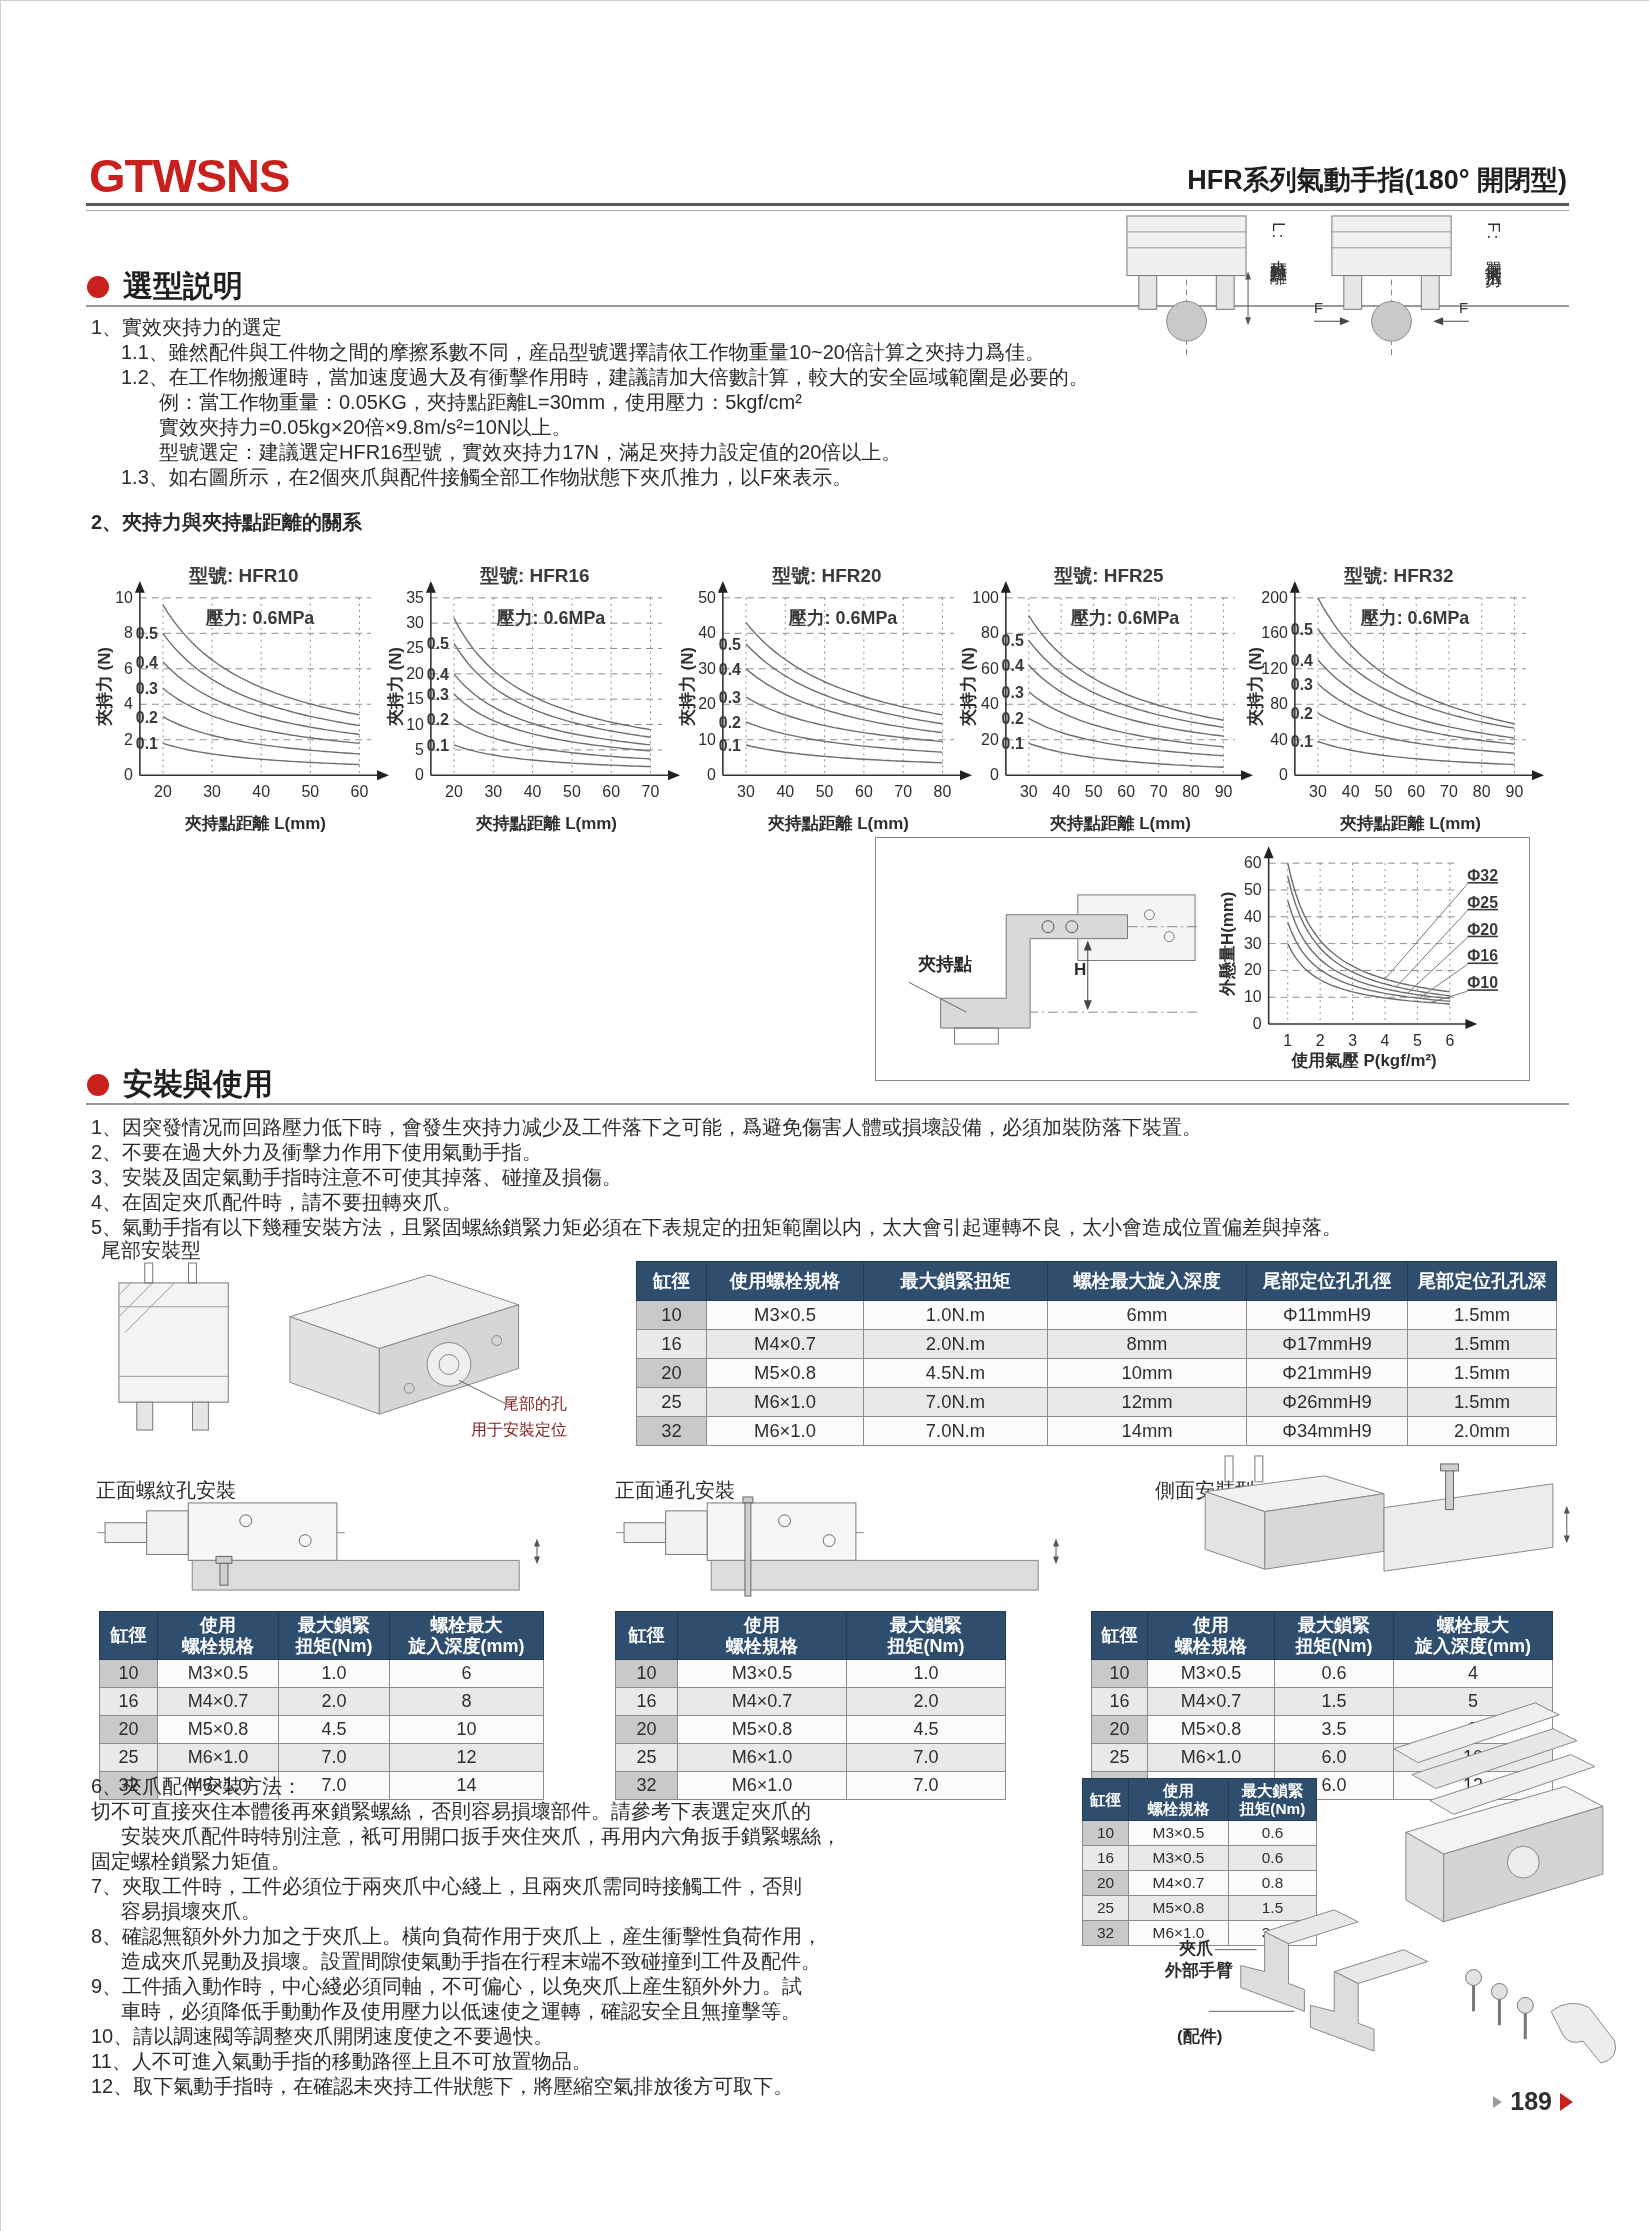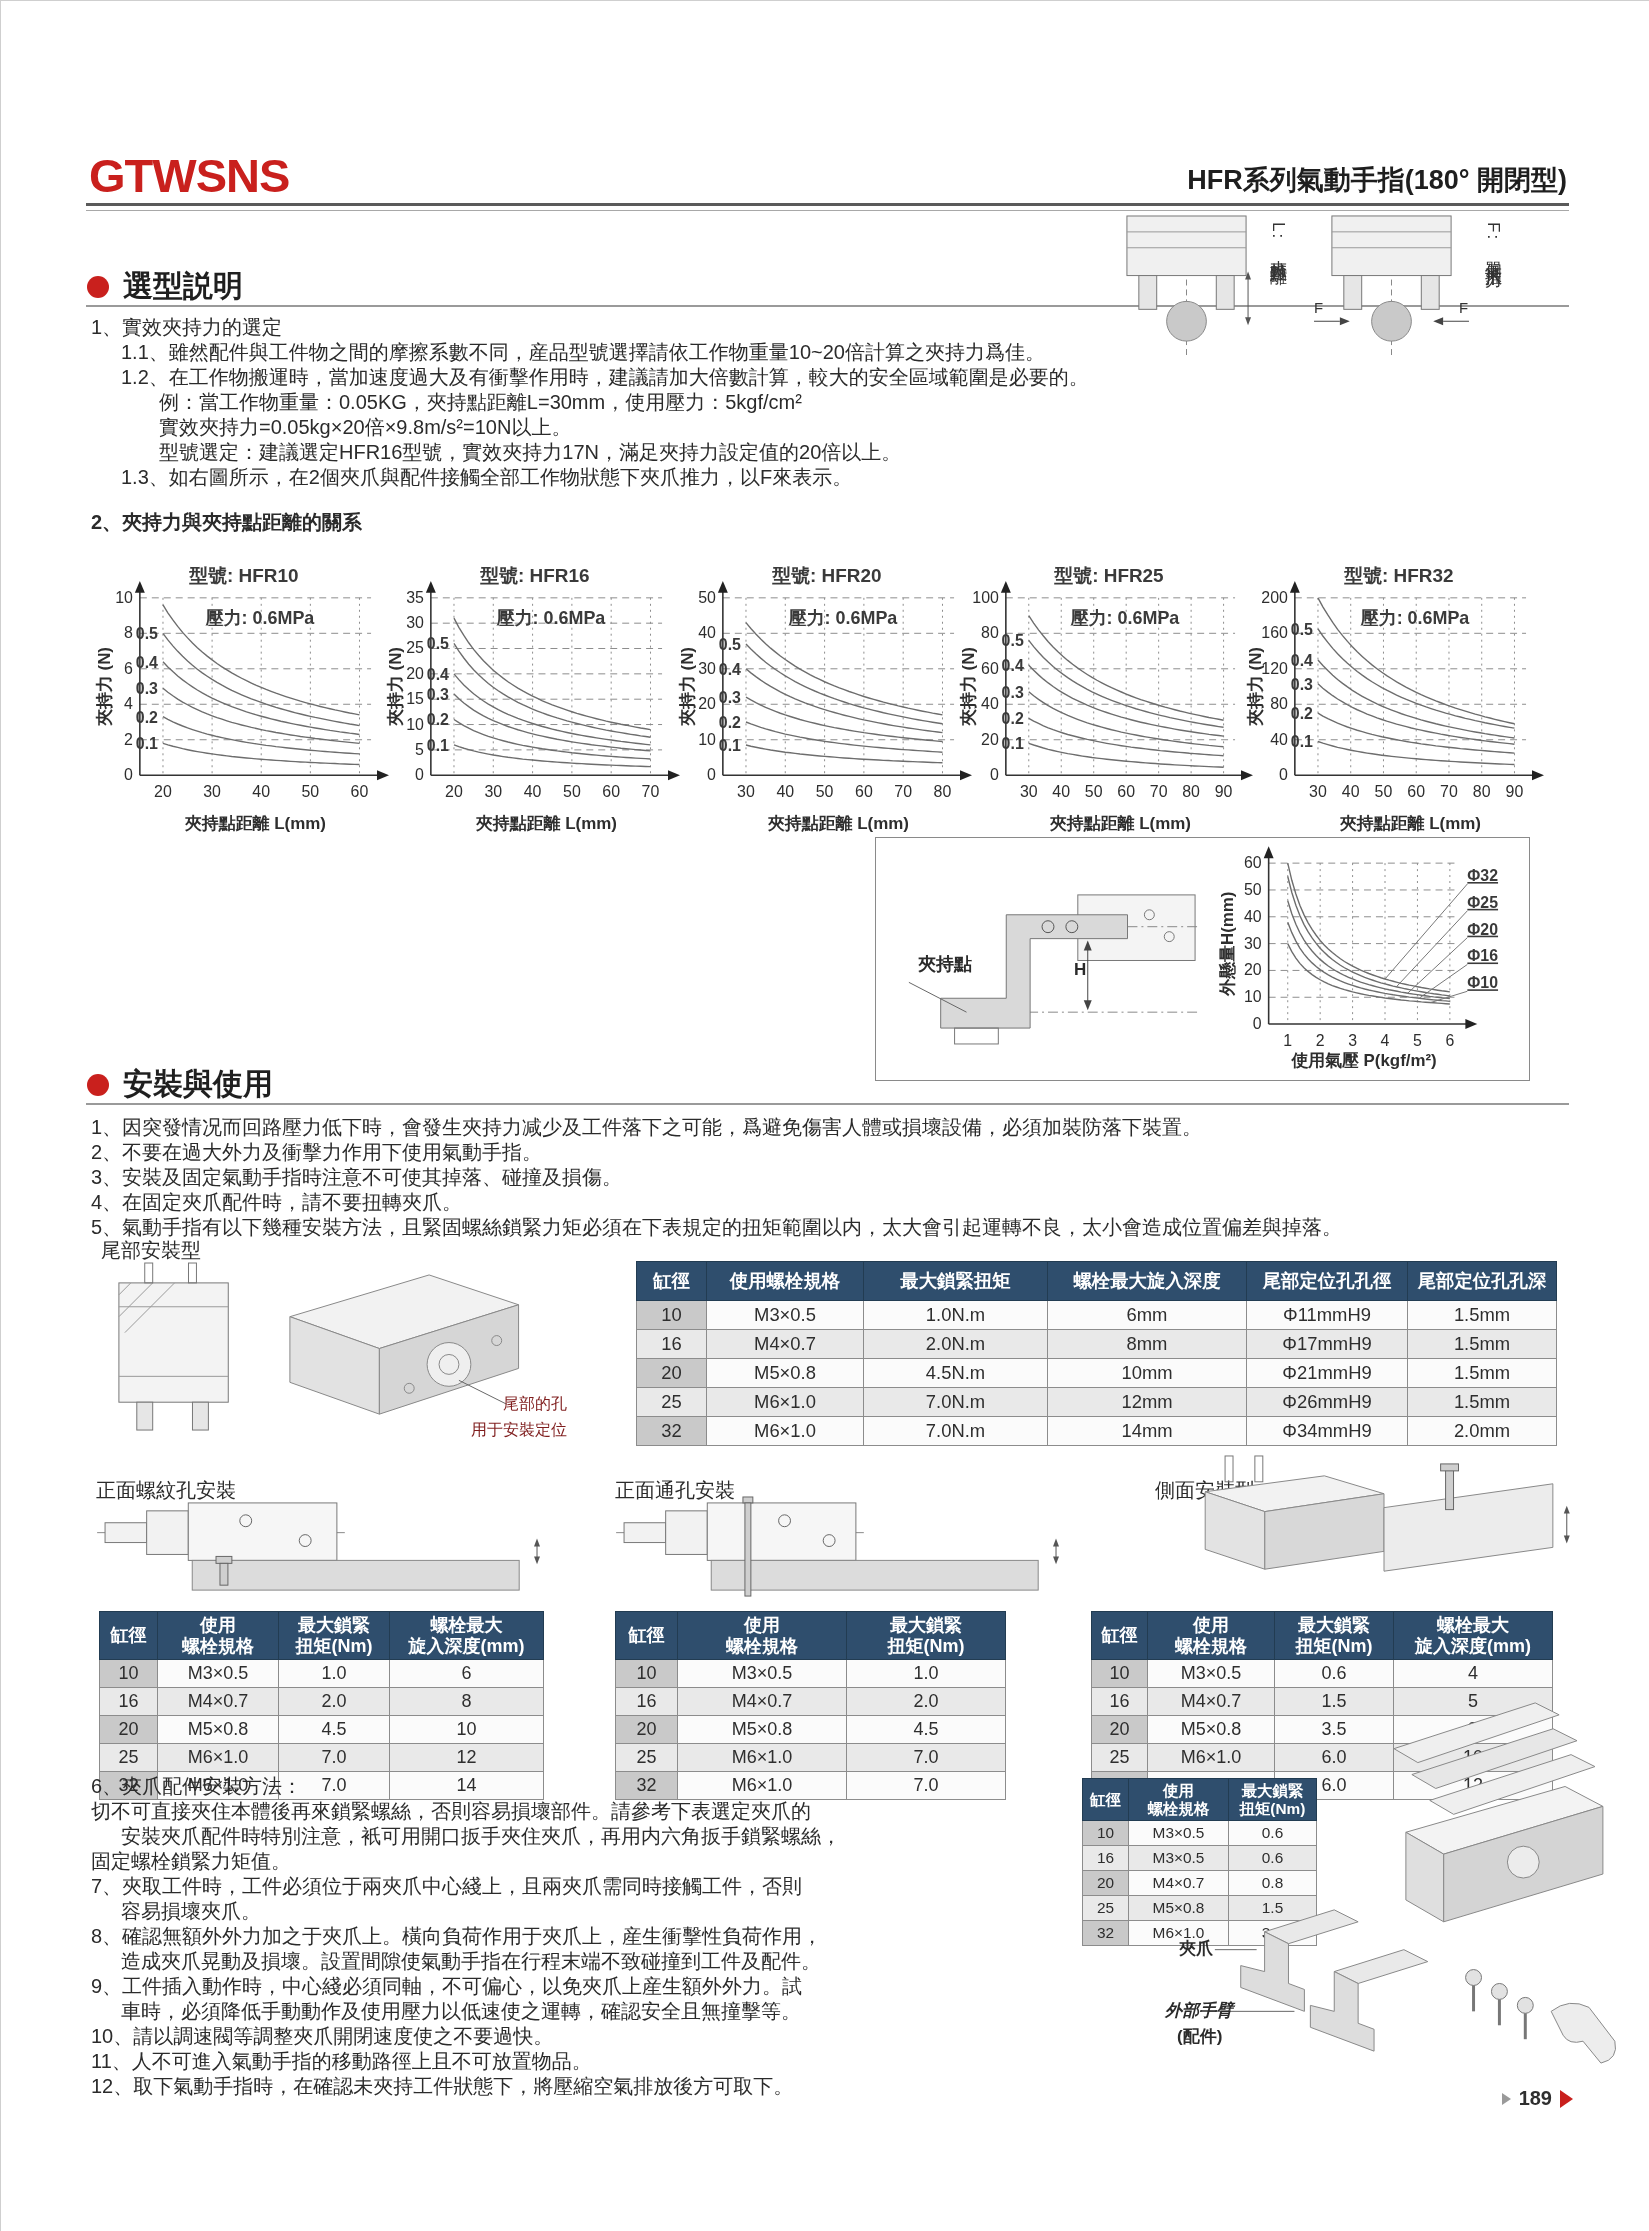--- a/index.html
+++ b/index.html
@@ -21,21 +21,21 @@
   .spec-table th{background:var(--thead);color:#fff;font-weight:bold;text-align:center;
                  border:1px solid #223c52;padding:3px 2px;line-height:1.15;}
   .spec-table td{border:1px solid #8c8c8c;text-align:center;background:#fbfbfb;padding:1px 2px;}
   .spec-table tbody tr:nth-child(even) td{background:#e9e9e9;}
   .spec-table td:first-child{background:#c9c9c9;}
   .t-tail{font-size:18.4px;} .t-tail td{height:26px;} .t-tail th{height:32px;}
   .t-mount{font-size:18px;} .t-mount td{height:25px;}
   .t-jaw{font-size:15.4px;} .t-jaw td{height:22px;}
   .box{border:1.5px solid #8a8a8a;background:#fff;}
   .footer{display:flex;align-items:center;gap:8px;}
-  .pagenum{font-size:20px;font-weight:bold;color:#2f2f2f;}
+  .pagenum{font-size:25px;font-weight:bold;color:#2f2f2f;}
   .tri{width:0;height:0;border-top:6px solid transparent;border-bottom:6px solid transparent;border-left:9px solid #9a9a9a;}
   .tri.red{border-top:9px solid transparent;border-bottom:9px solid transparent;border-left:13px solid var(--accent);}
   svg text{font-family:"Liberation Sans","DejaVu Sans",sans-serif;}
   .chart{display:block;}
 </style>
 </head>
 <body>
 
 <div class="page">
 
@@ -758,21 +758,21 @@
     <circle cx="356" cy="310" r="8" fill="#e2e2e2" stroke="#777"></circle>
       <line x1="356" y1="318" x2="356" y2="344" stroke="#777" stroke-width="3"></line>
     <circle cx="382" cy="324" r="8" fill="#e2e2e2" stroke="#777"></circle>
       <line x1="382" y1="332" x2="382" y2="358" stroke="#777" stroke-width="3"></line>
     <path d="M408 330 q18 -14 38 -4 l26 34 q4 18 -14 22 l-18 -22 q-14 4 -20 -6 Z" fill="#ededed" stroke="#888"></path>
     <line x1="108,?" y1="0" x2="0" y2="0" stroke="none"></line>
     <line x1="112" y1="268" x2="70" y2="268" stroke="#666"></line>
     <line x1="150" y1="330" x2="64" y2="330" stroke="#666"></line>
   </svg>
   <div class="abs small-label" style="left:1178px;top:1936px;">夾爪</div>
-  <div class="abs small-label" style="left:1164px;top:1998px;font-style:italic;">外部手臂</div>
+  <div class="abs small-label" style="left:1164px;top:1958px;">外部手臂</div>
   <div class="abs small-label" style="left:1176px;top:2024px;">(配件)</div>
 
   <div class="abs footer" style="right:78px;top:2086px;">
     <span class="tri"></span>
     <span class="pagenum">189</span>
     <span class="tri red"></span>
   </div>
 
 </div>
 

